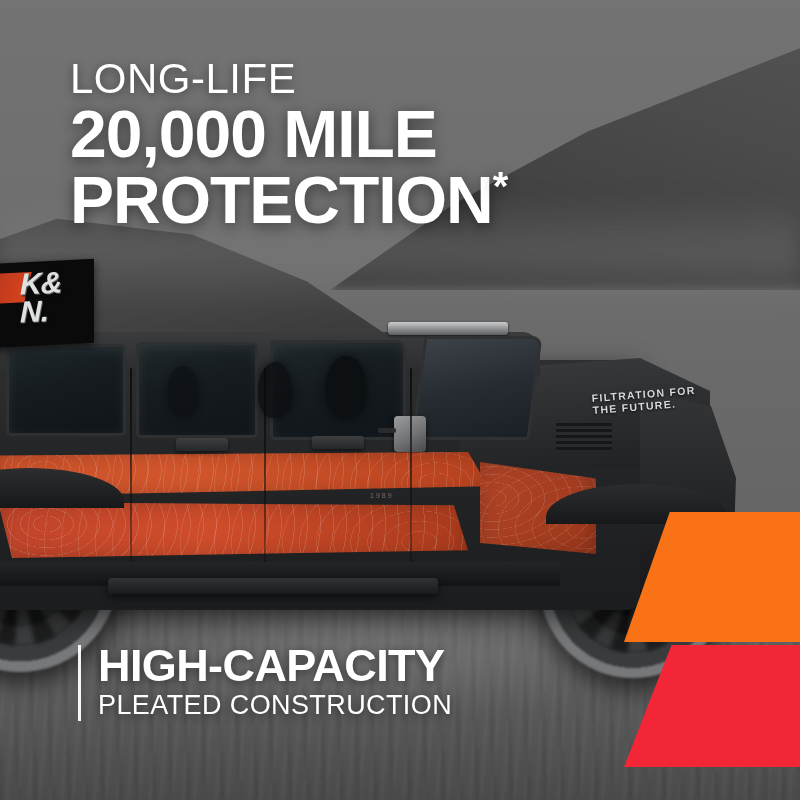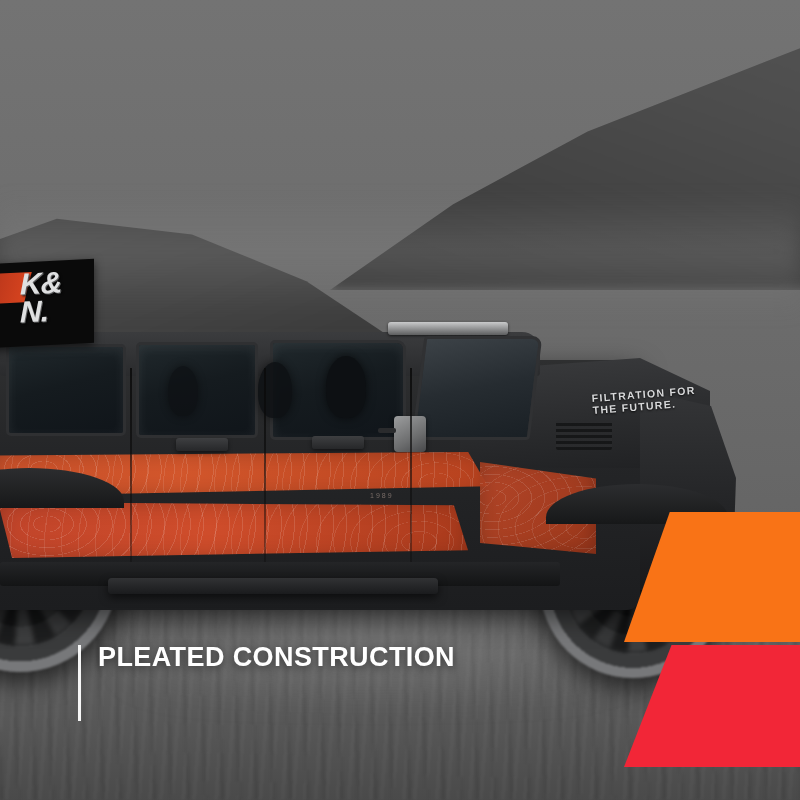--- a/index.html
+++ b/index.html
@@ -304,21 +304,21 @@
     position:absolute; left:0; top:3px; width:3px; height:76px;
     background:#fff; opacity:.95;
   }
   .subhead-main {
     color:#fff;
     font-size:45px; font-weight:700; letter-spacing:-.6px; line-height:48px;
     text-shadow:0 2px 10px rgba(0,0,0,.5);
   }
   .subhead-sub {
     color:#fff;
-    font-size:27px; font-weight:700; letter-spacing:.4px; line-height:30px;
+    font-size:27px; font-weight:400; letter-spacing:.4px; line-height:30px;
     text-shadow:0 2px 8px rgba(0,0,0,.5);
   }
 
   .footnote {
     position:absolute; left:78px; top:762px;
     color:#efefef;
     font-size:15px; font-weight:400; letter-spacing:.1px;
     text-shadow:0 1px 5px rgba(0,0,0,.6);
   }
 </style>
@@ -387,20 +387,26 @@
     <div class="kn-stripe"></div>
     <div class="kn-text">
       <div>K&amp;</div>
       <div>N.</div>
     </div>
   </div>
 
   <div class="shape shape-orange"></div>
   <div class="shape shape-red"></div>
 
+  <div class="headline-block">
+    <div class="eyebrow">LONG-LIFE</div>
+    <div class="headline">20,000 MILE</div>
+    <div class="headline"><span>PROTECTION</span><span class="star">*</span></div>
+  </div>
 
   <div class="subhead-block">
     <div class="subhead-rule"></div>
+    <div class="subhead-main">HIGH-CAPACITY</div>
     <div class="subhead-sub">PLEATED CONSTRUCTION</div>
   </div>
 
 
 </div>
 
 </body></html>

